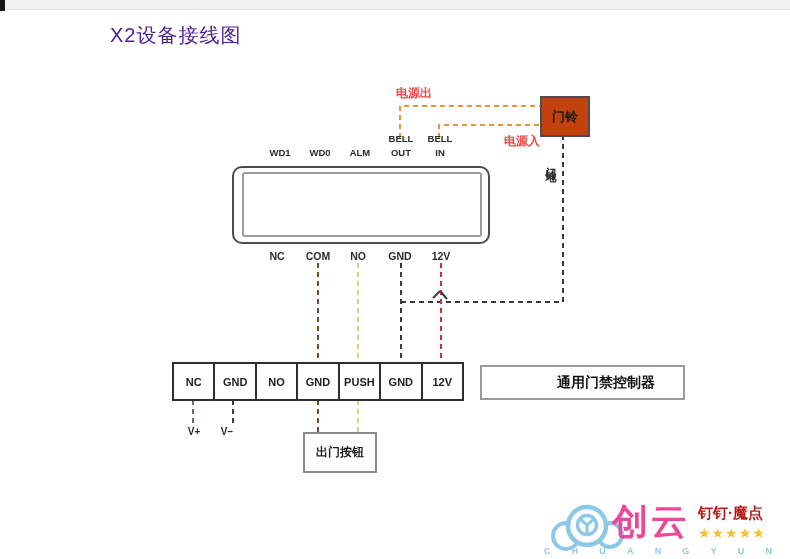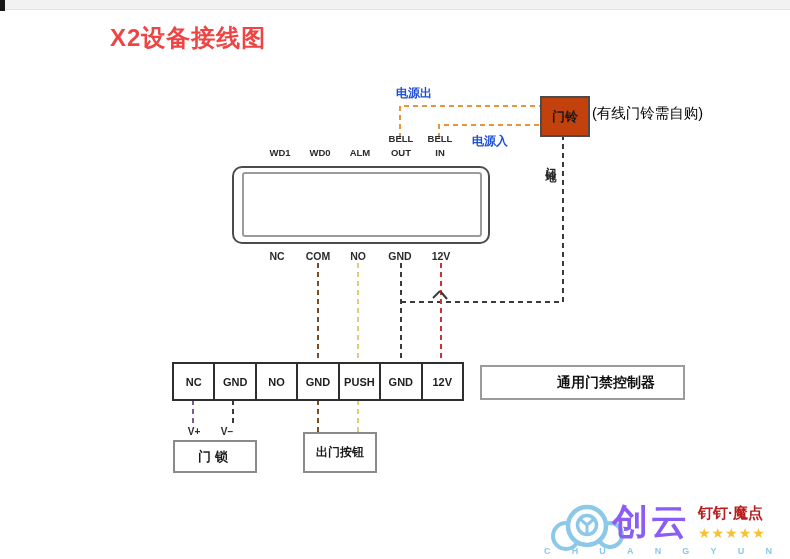--- a/index.html
+++ b/index.html
@@ -3,33 +3,33 @@
 <meta charset="utf-8">
 <style>
   html,body{margin:0;padding:0;background:#fff;}
   #stage{
     position:relative;width:790px;height:559px;background:#ffffff;overflow:hidden;
     font-family:"Liberation Sans","DejaVu Sans",sans-serif;color:#1a1a1a;
   }
   .abs{position:absolute;}
   #topbar{left:0;top:0;width:790px;height:9px;background:#f2f2f2;border-bottom:1px solid #e4e4e4;}
   #corner-mark{left:0;top:0;width:5px;height:11px;background:#161616;}
-  #title{left:110px;top:22px;font-size:24px;font-weight:bold;letter-spacing:1px;color:#ef4444;}
+  #title{left:110px;top:22px;font-size:20px;font-weight:normal;letter-spacing:1px;color:#4c1d95;}
   #wiring-svg{left:0;top:0;width:790px;height:559px;pointer-events:none;}
   
   #conn-outer{left:232px;top:166px;width:254px;height:74px;border:2px solid #4c4c4c;border-radius:10px;background:#fff;}
   #conn-inner{left:242px;top:172px;width:236px;height:61px;border:2px solid #9b9b9b;border-radius:3px;background:#fff;}
   .pinlabel{width:36px;display:flex;justify-content:center;text-align:center;
     font-size:9.5px;line-height:14px;font-weight:bold;color:#2b2b2b;}
   .toplabel{top:132px;height:28px;align-items:flex-end;}
   .botlabel{top:249px;height:12px;align-items:flex-start;font-size:10.5px;}
   
-  .wire-tag{font-size:12px;font-weight:bold;color:#1d4ed8;}
+  .wire-tag{font-size:12px;font-weight:bold;color:#ef4444;}
   #power-out-label{left:396px;top:85px;}
-  #power-in-label{left:472px;top:133px;}
+  #power-in-label{left:504px;top:133px;}
   #doorbell-box{left:540px;top:96px;width:46px;height:37px;border:2px solid #4c4c4c;background:#c2410c;
     display:flex;align-items:center;justify-content:center;font-size:13px;font-weight:bold;}
   #doorbell-note{left:592px;top:104px;font-size:14.5px;color:#000;}
   #doorbell-ground-label{left:543px;top:158px;writing-mode:vertical-rl;text-orientation:upright;
     font-size:11px;font-weight:bold;letter-spacing:2px;color:#2b2b2b;}
   
   #strip{left:172px;top:362px;width:288px;height:35px;border:2px solid #2e2e2e;background:#fff;display:flex;}
   .cell{flex:1;display:flex;align-items:center;justify-content:center;
     font-size:11px;font-weight:bold;color:#1d1d1d;border-left:2px solid #2e2e2e;}
   .cell:first-child{border-left:none;}
@@ -39,21 +39,21 @@
   .vlabel{width:26px;text-align:center;font-size:10px;font-weight:bold;color:#2b2b2b;}
   #vplus-label{left:181px;top:426px;}
   #vminus-label{left:214px;top:426px;}
   #lock-box{left:173px;top:440px;width:80px;height:29px;border:2px solid #8a8a8a;background:#fff;
     display:flex;align-items:center;justify-content:center;font-size:13px;font-weight:bold;letter-spacing:4px;}
   #exit-box{left:303px;top:432px;width:70px;height:37px;border:2px solid #8a8a8a;background:#fff;
     display:flex;align-items:center;justify-content:center;
     font-size:12px;line-height:15px;font-weight:bold;}
   
   #watermark{left:540px;top:498px;width:242px;height:60px;}
-  #wm-brand{left:72px;top:0px;font-size:36px;font-weight:bold;color:#8b5cf6;letter-spacing:3px;}
+  #wm-brand{left:72px;top:0px;font-size:36px;font-weight:bold;color:#ec4899;letter-spacing:3px;}
   #wm-partner{left:158px;top:6px;font-size:15px;font-weight:bold;color:#b91c1c;}
   #wm-stars{left:158px;top:27px;font-size:14px;letter-spacing:1px;color:#f5c232;}
   #wm-letters{left:4px;top:48px;width:228px;display:flex;justify-content:space-between;
     font-size:9px;font-weight:bold;color:#8cc8e8;}
 </style>
 </head>
 <body>
 
 <div id="stage">
 
@@ -99,38 +99,36 @@
 
   <div class="abs pinlabel botlabel" style="left:259px;">NC</div>
   <div class="abs pinlabel botlabel" style="left:300px;">COM</div>
   <div class="abs pinlabel botlabel" style="left:340px;">NO</div>
   <div class="abs pinlabel botlabel" style="left:382px;">GND</div>
   <div class="abs pinlabel botlabel" style="left:423px;">12V</div>
 
   <div id="power-out-label" class="abs wire-tag">电源出</div>
   <div id="power-in-label" class="abs wire-tag">电源入</div>
   <div id="doorbell-box" class="abs">门铃</div>
-  <div id="doorbell-note" class="abs">(有线门铃需自购)</div>
   <div id="doorbell-ground-label" class="abs">门铃地</div>
 
   <div id="strip" class="abs">
     <div class="cell">NC</div>
     <div class="cell">GND</div>
     <div class="cell">NO</div>
     <div class="cell">GND</div>
     <div class="cell">PUSH</div>
     <div class="cell">GND</div>
     <div class="cell">12V</div>
   </div>
 
   <div id="controller-box" class="abs">通用门禁控制器</div>
 
   <div id="vplus-label" class="abs vlabel">V+</div>
   <div id="vminus-label" class="abs vlabel">V−</div>
-  <div id="lock-box" class="abs">门锁</div>
   <div id="exit-box" class="abs">
     <span>出门</span>
     <span>按钮</span>
   </div>
 
   <div id="watermark" class="abs">
     <svg class="abs" style="left:0;top:0;" width="90" height="58" viewBox="0 0 90 58">
       <circle cx="26" cy="38" r="13" fill="#fff" stroke="#8cc8e8" stroke-width="4"></circle>
       <circle cx="70" cy="37" r="12" fill="#fff" stroke="#8cc8e8" stroke-width="4"></circle>
       <circle cx="47" cy="28" r="19" fill="#fff" stroke="#8cc8e8" stroke-width="4.5"></circle>

